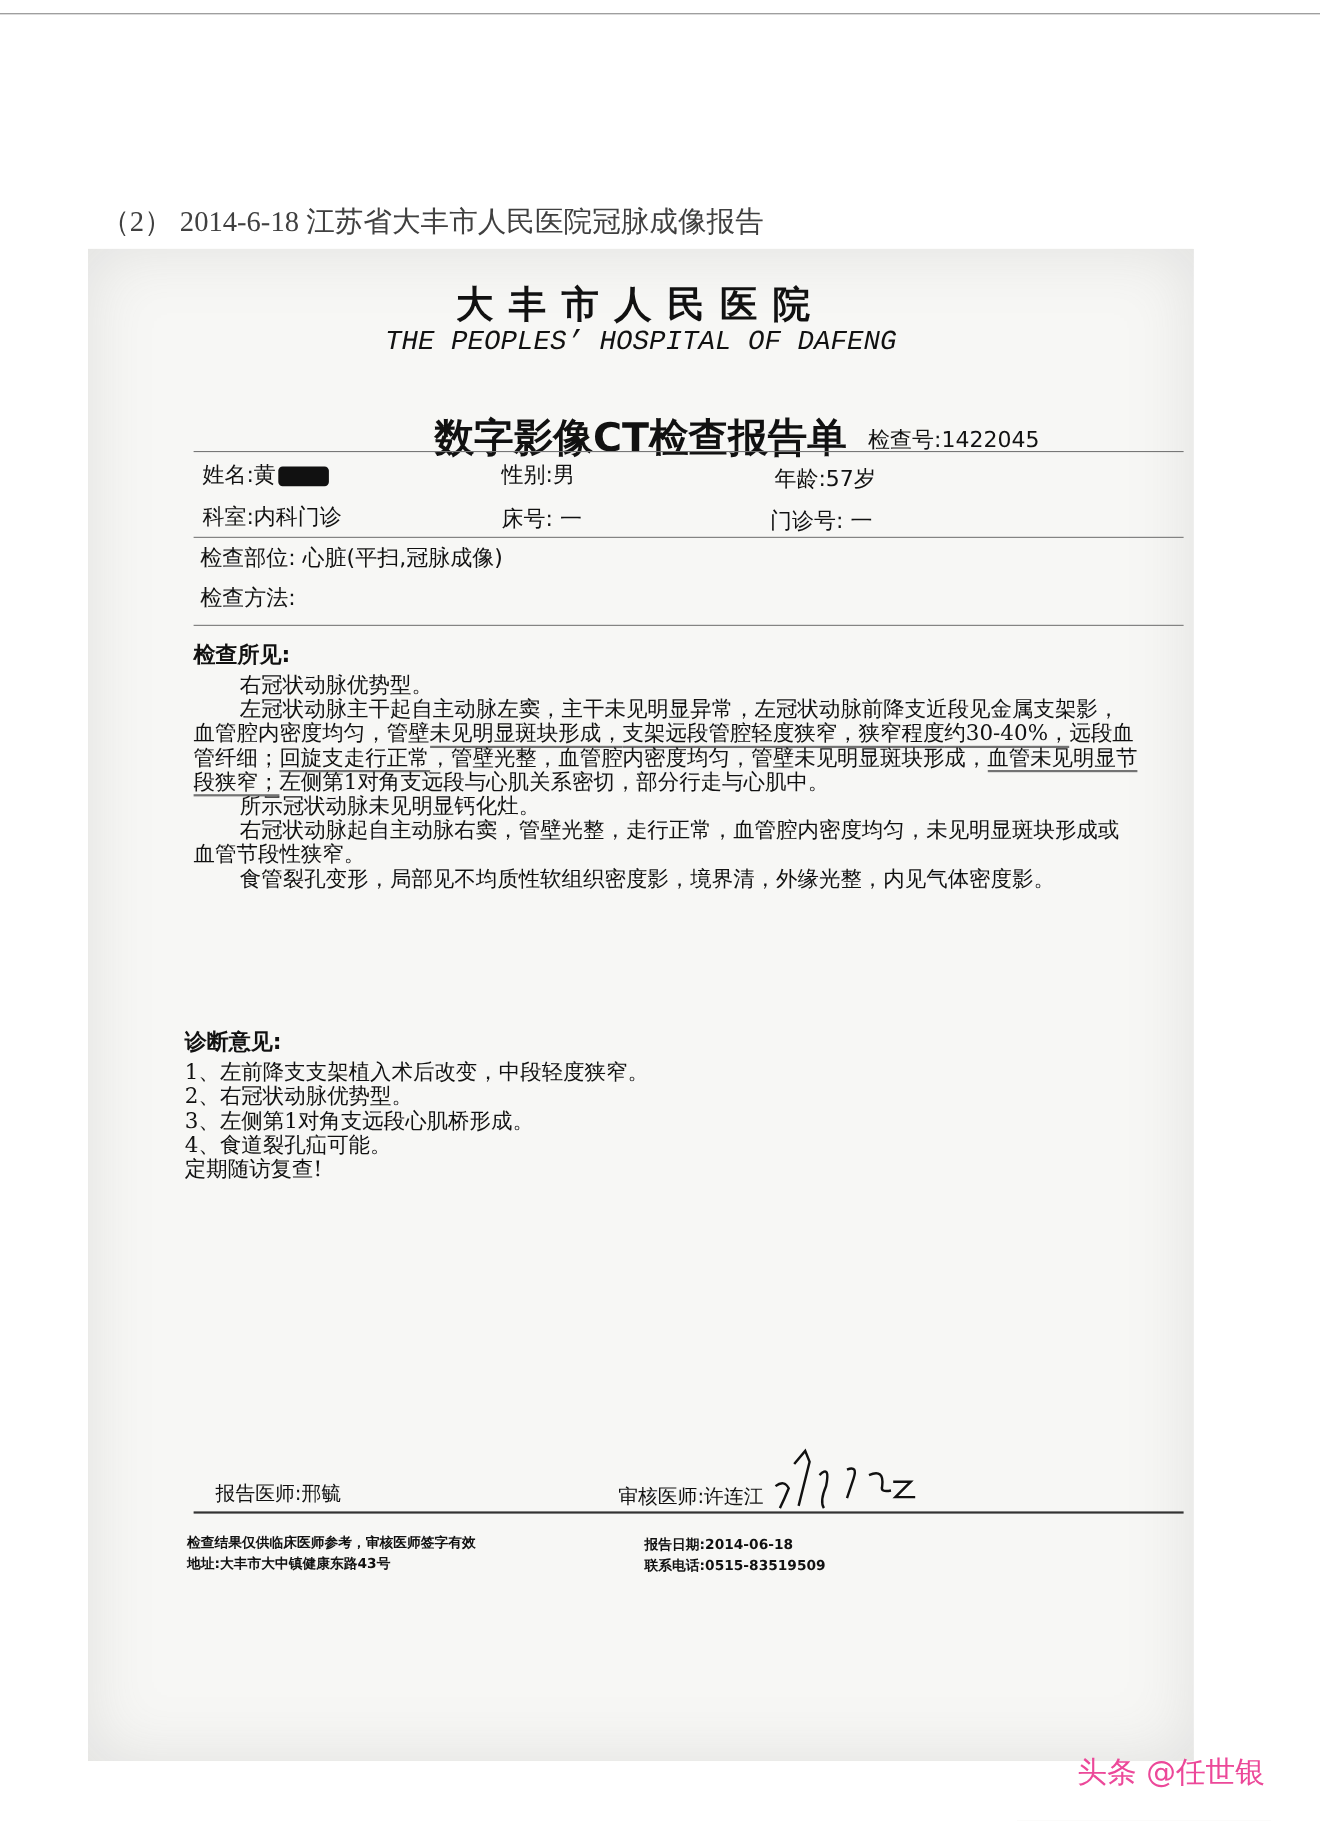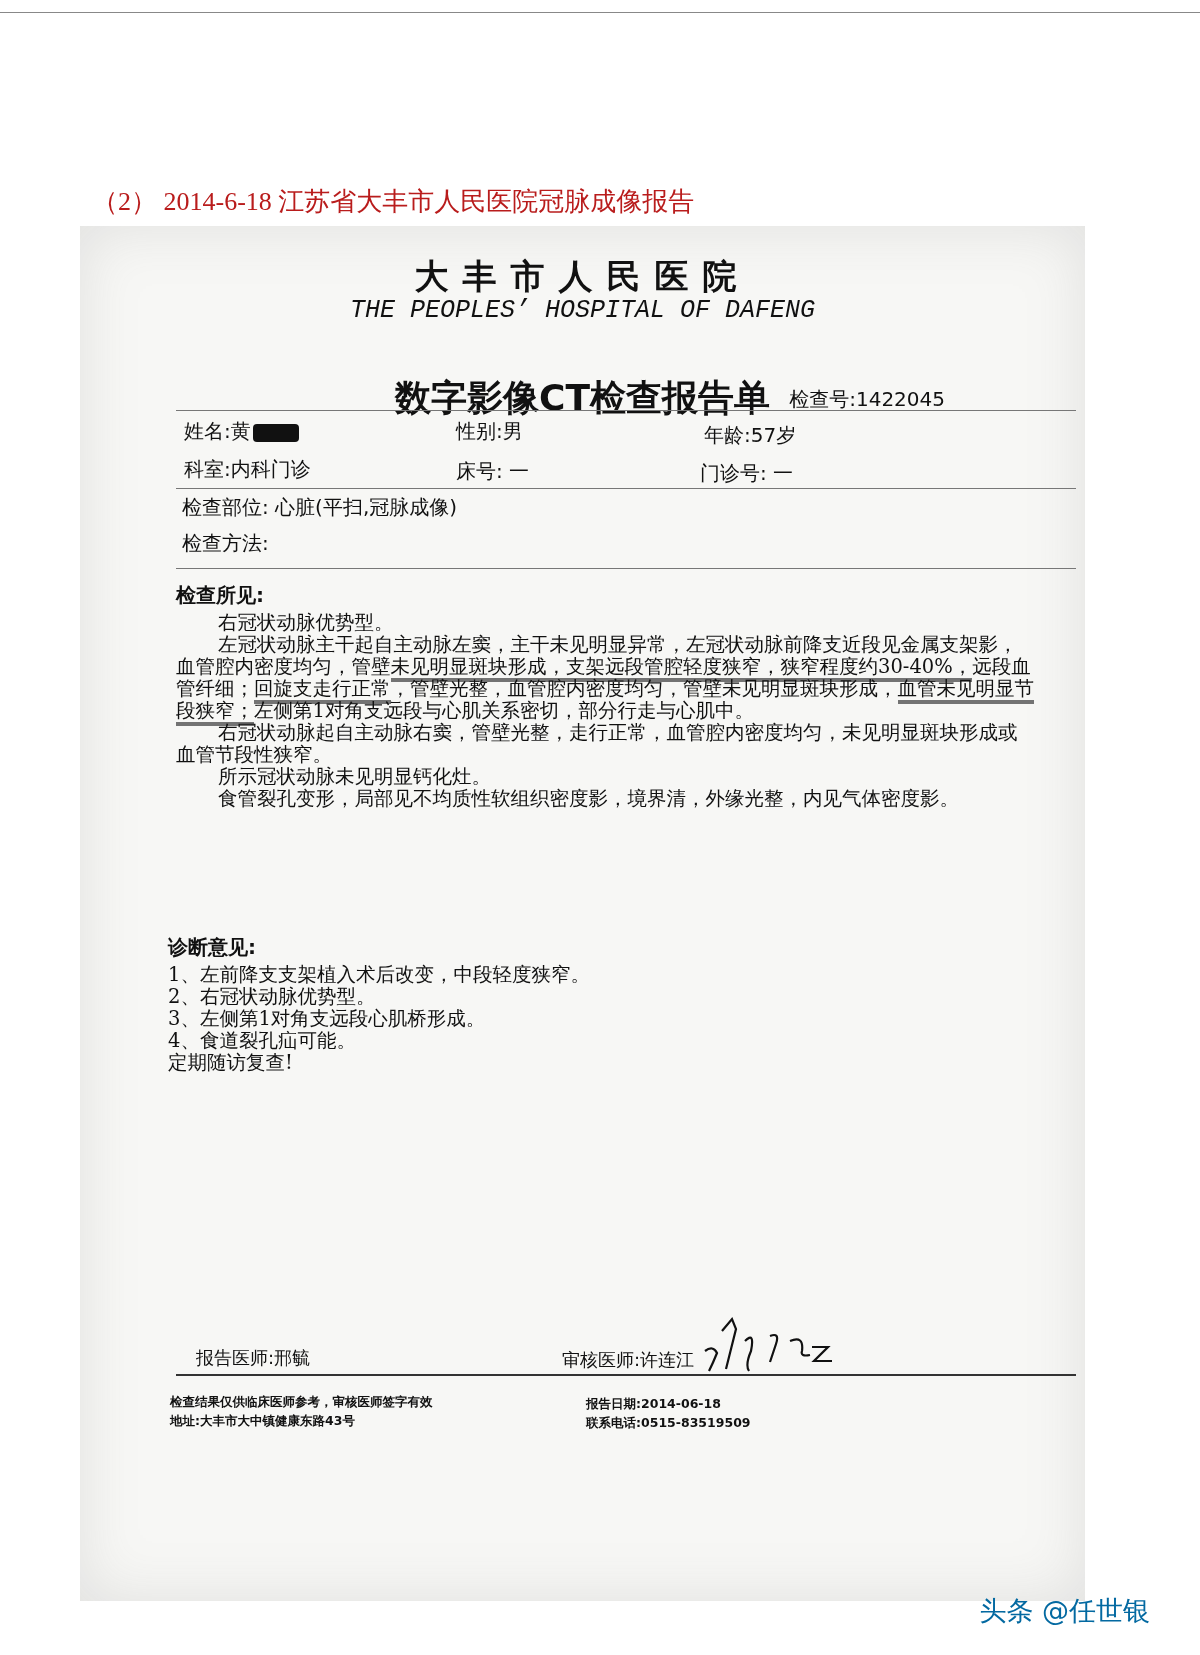--- a/index.html
+++ b/index.html
@@ -1,38 +1,38 @@
 <!DOCTYPE html>
 <html><head>
 <meta charset="utf-8">
 <style>
   html,body{margin:0;padding:0;}
   body{width:1200px;height:1655px;background:#ffffff;position:relative;overflow:hidden;
        font-family:"DejaVu Sans","Liberation Sans",sans-serif;color:#111;}
   .topline{position:absolute;left:0;top:12px;width:1200px;height:1px;background:#888;}
-  .caption{position:absolute;left:92px;top:184px;font-family:"Liberation Serif","DejaVu Serif",serif;font-size:26px;color:#b91c1c;}
+  .caption{position:absolute;left:92px;top:184px;font-family:"Liberation Serif","DejaVu Serif",serif;font-size:26px;color:#404040;}
   .sheet{position:absolute;left:80px;top:226px;width:1005px;height:1375px;background:#f7f7f5;
          box-shadow:inset 0 0 60px rgba(120,120,120,0.18);}
   .hosp-cn{position:absolute;left:0;width:100%;top:28px;text-align:center;font-size:34px;letter-spacing:14px;font-weight:bold;font-family:"DejaVu Serif",serif;}
   .hosp-en{position:absolute;left:0;width:100%;top:70px;text-align:center;font-size:25px;font-family:"Liberation Mono","DejaVu Sans Mono",monospace;font-style:italic;}
   .form-title{position:absolute;left:0;width:100%;top:102px;text-align:center;font-size:36px;font-weight:bold;margin-top:46px;}
   .exam-no{position:absolute;right:140px;top:160px;font-size:20px;}
   .hr{position:absolute;left:96px;width:900px;height:1px;background:#777;}
   .field{position:absolute;font-size:20px;}
   .section-title{position:absolute;left:96px;font-size:20px;font-weight:bold;}
   .para{position:absolute;left:96px;width:860px;font-size:19.5px;line-height:22px;font-family:"DejaVu Serif",serif;}
   .para p{margin:0;text-indent:42px;}
-  .u{border-bottom:4px solid #737373;}
+  .u{border-bottom:2px solid #737373;}
   .diag{position:absolute;left:88px;width:700px;font-size:19.5px;line-height:22px;font-family:"DejaVu Serif",serif;}
   .diag div{margin:0;}
   .redact{display:inline-block;width:46px;height:18px;background:#111;border-radius:4px;vertical-align:middle;margin-left:2px;}
   .sig{position:absolute;font-size:18px;}
   .note{position:absolute;font-size:12.5px;font-weight:bold;line-height:19px;margin-top:12px;}
   .scribble{position:absolute;left:620px;top:1085px;}
-  .watermark{position:absolute;right:50px;top:1593px;font-size:27px;color:#0369a1;}
+  .watermark{position:absolute;right:50px;top:1593px;font-size:27px;color:#ec4899;}
 </style>
 </head>
 <body>
 
 <div class="topline"></div>
 <div class="caption">（2） 2014-6-18 江苏省大丰市人民医院冠脉成像报告</div>
 
 <div class="sheet">
   <div class="hosp-cn">大丰市人民医院</div>
   <div class="hosp-en">THE PEOPLES’ HOSPITAL OF DAFENG</div>
@@ -49,22 +49,22 @@
   <div class="hr" style="top:262px"></div>
 
   <div class="field" style="left:102px;top:268px">检查部位: 心脏(平扫,冠脉成像)</div>
   <div class="field" style="left:102px;top:304px">检查方法:</div>
   <div class="hr" style="top:342px"></div>
 
   <div class="section-title" style="top:356px">检查所见:</div>
   <div class="para" style="top:386px">
     <p>右冠状动脉优势型。</p>
     <p><span>左冠状动脉主干起自主动脉左窦，主干未见明显异常，左冠状动脉前降支近段见金属支架影，血管腔内密度均匀，管壁</span><span class="u">未见明显斑块形成，</span><span class="u">支架远段管腔轻度狭窄，狭窄程度</span><span class="u">约30-40%，</span><span>远段血管纤细；</span><span class="u">回旋支走行正常</span><span>，管壁光整，血管腔内密度均匀，管壁未见明显斑块形成，</span><span class="u">血管未见明显节段狭窄；</span><span>左侧第1对角支远段与心肌关系密切，部分行走与心肌中。</span></p>
+    <p>所示冠状动脉未见明显钙化灶。</p>
     <p>右冠状动脉起自主动脉右窦，管壁光整，走行正常，血管腔内密度均匀，未见明显斑块形成或血管节段性狭窄。</p>
-    <p>所示冠状动脉未见明显钙化灶。</p>
     <p>食管裂孔变形，局部见不均质性软组织密度影，境界清，外缘光整，内见气体密度影。</p>
   </div>
 
   <div class="section-title" style="left:88px;top:708px">诊断意见:</div>
   <div class="diag" style="top:738px">
     <div>1、左前降支支架植入术后改变，中段轻度狭窄。</div>
     <div>2、右冠状动脉优势型。</div>
     <div>3、左侧第1对角支远段心肌桥形成。</div>
     <div>4、食道裂孔疝可能。</div>
     <div>定期随访复查!</div>

